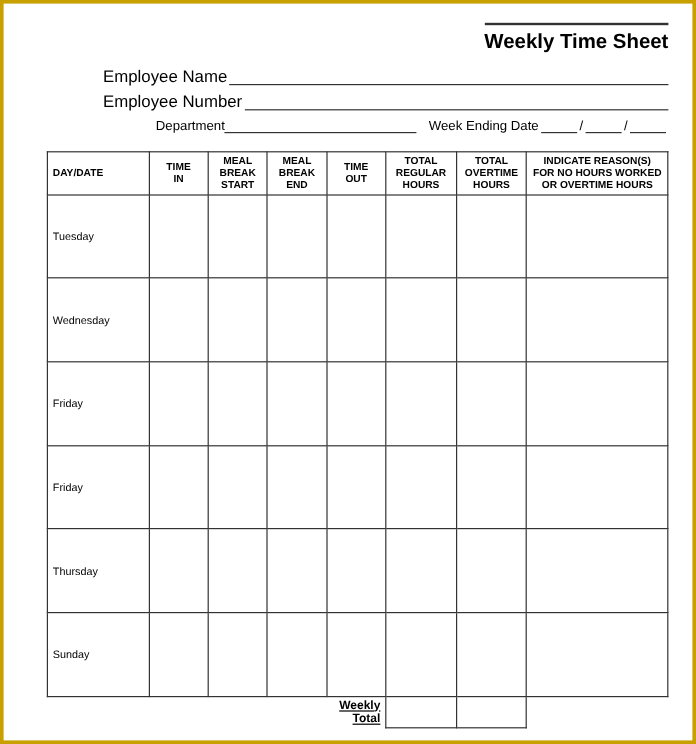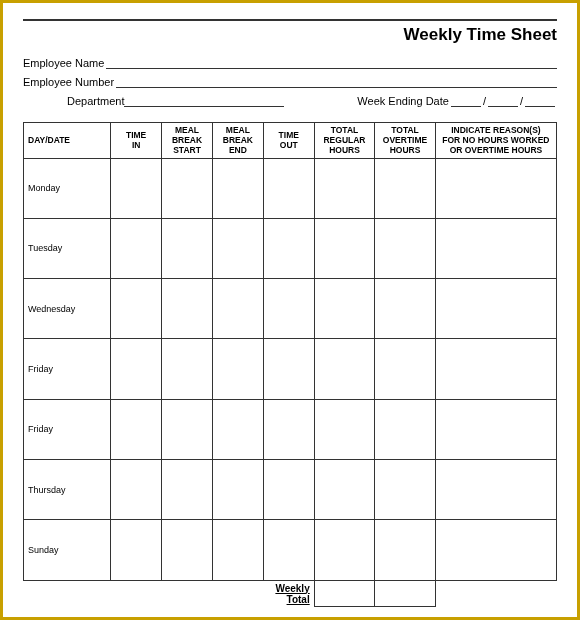--- a/index.html
+++ b/index.html
@@ -6,44 +6,45 @@
     body {
       width: 580px;
       height: 620px;
       background: #fff;
       font-family: Arial, sans-serif;
       font-size: 11px;
       border: 3px solid #c8a000;
       overflow: hidden;
     }
     .page {
-      padding: 16px 20px 10px 20px;
+      padding: 16px 20px 10px 36px;
       height: 100%;
       display: flex;
       flex-direction: column;
+      align-items: flex-end;
     }
     .title-row {
       text-align: right;
       margin-bottom: 10px;
       border-top: 2px solid #333;
       padding-top: 4px;
     }
     .title-row h1 {
       font-size: 17px;
       font-weight: bold;
       font-family: Arial, sans-serif;
     }
     .fields {
       margin-bottom: 10px;
     }
     .field-line {
       display: flex;
       align-items: flex-end;
       margin-bottom: 5px;
-      font-size: 11px;
+      font-size: 14px;
     }
     .field-line .label {
       white-space: nowrap;
       margin-right: 2px;
     }
     .field-line .underline {
       flex: 1;
       border-bottom: 1px solid #333;
       min-width: 40px;
       height: 14px;
@@ -172,30 +173,20 @@
         <th class="col-narrow">TIME<br>IN</th>
         <th class="col-narrow">MEAL<br>BREAK<br>START</th>
         <th class="col-narrow">MEAL<br>BREAK<br>END</th>
         <th class="col-narrow">TIME<br>OUT</th>
         <th class="col-medium">TOTAL<br>REGULAR<br>HOURS</th>
         <th class="col-medium">TOTAL<br>OVERTIME<br>HOURS</th>
         <th class="col-wide">INDICATE REASON(S)<br>FOR NO HOURS WORKED<br>OR OVERTIME HOURS</th>
       </tr>
     </thead>
     <tbody id="table-body">
-    <tr class="data-row">
-          <td class="col-day">Monday</td>
-          <td></td>
-          <td></td>
-          <td></td>
-          <td></td>
-          <td></td>
-          <td></td>
-          <td></td>
-        </tr>
         <tr class="data-row">
           <td class="col-day">Tuesday</td>
           <td></td>
           <td></td>
           <td></td>
           <td></td>
           <td></td>
           <td></td>
           <td></td>
         </tr>

